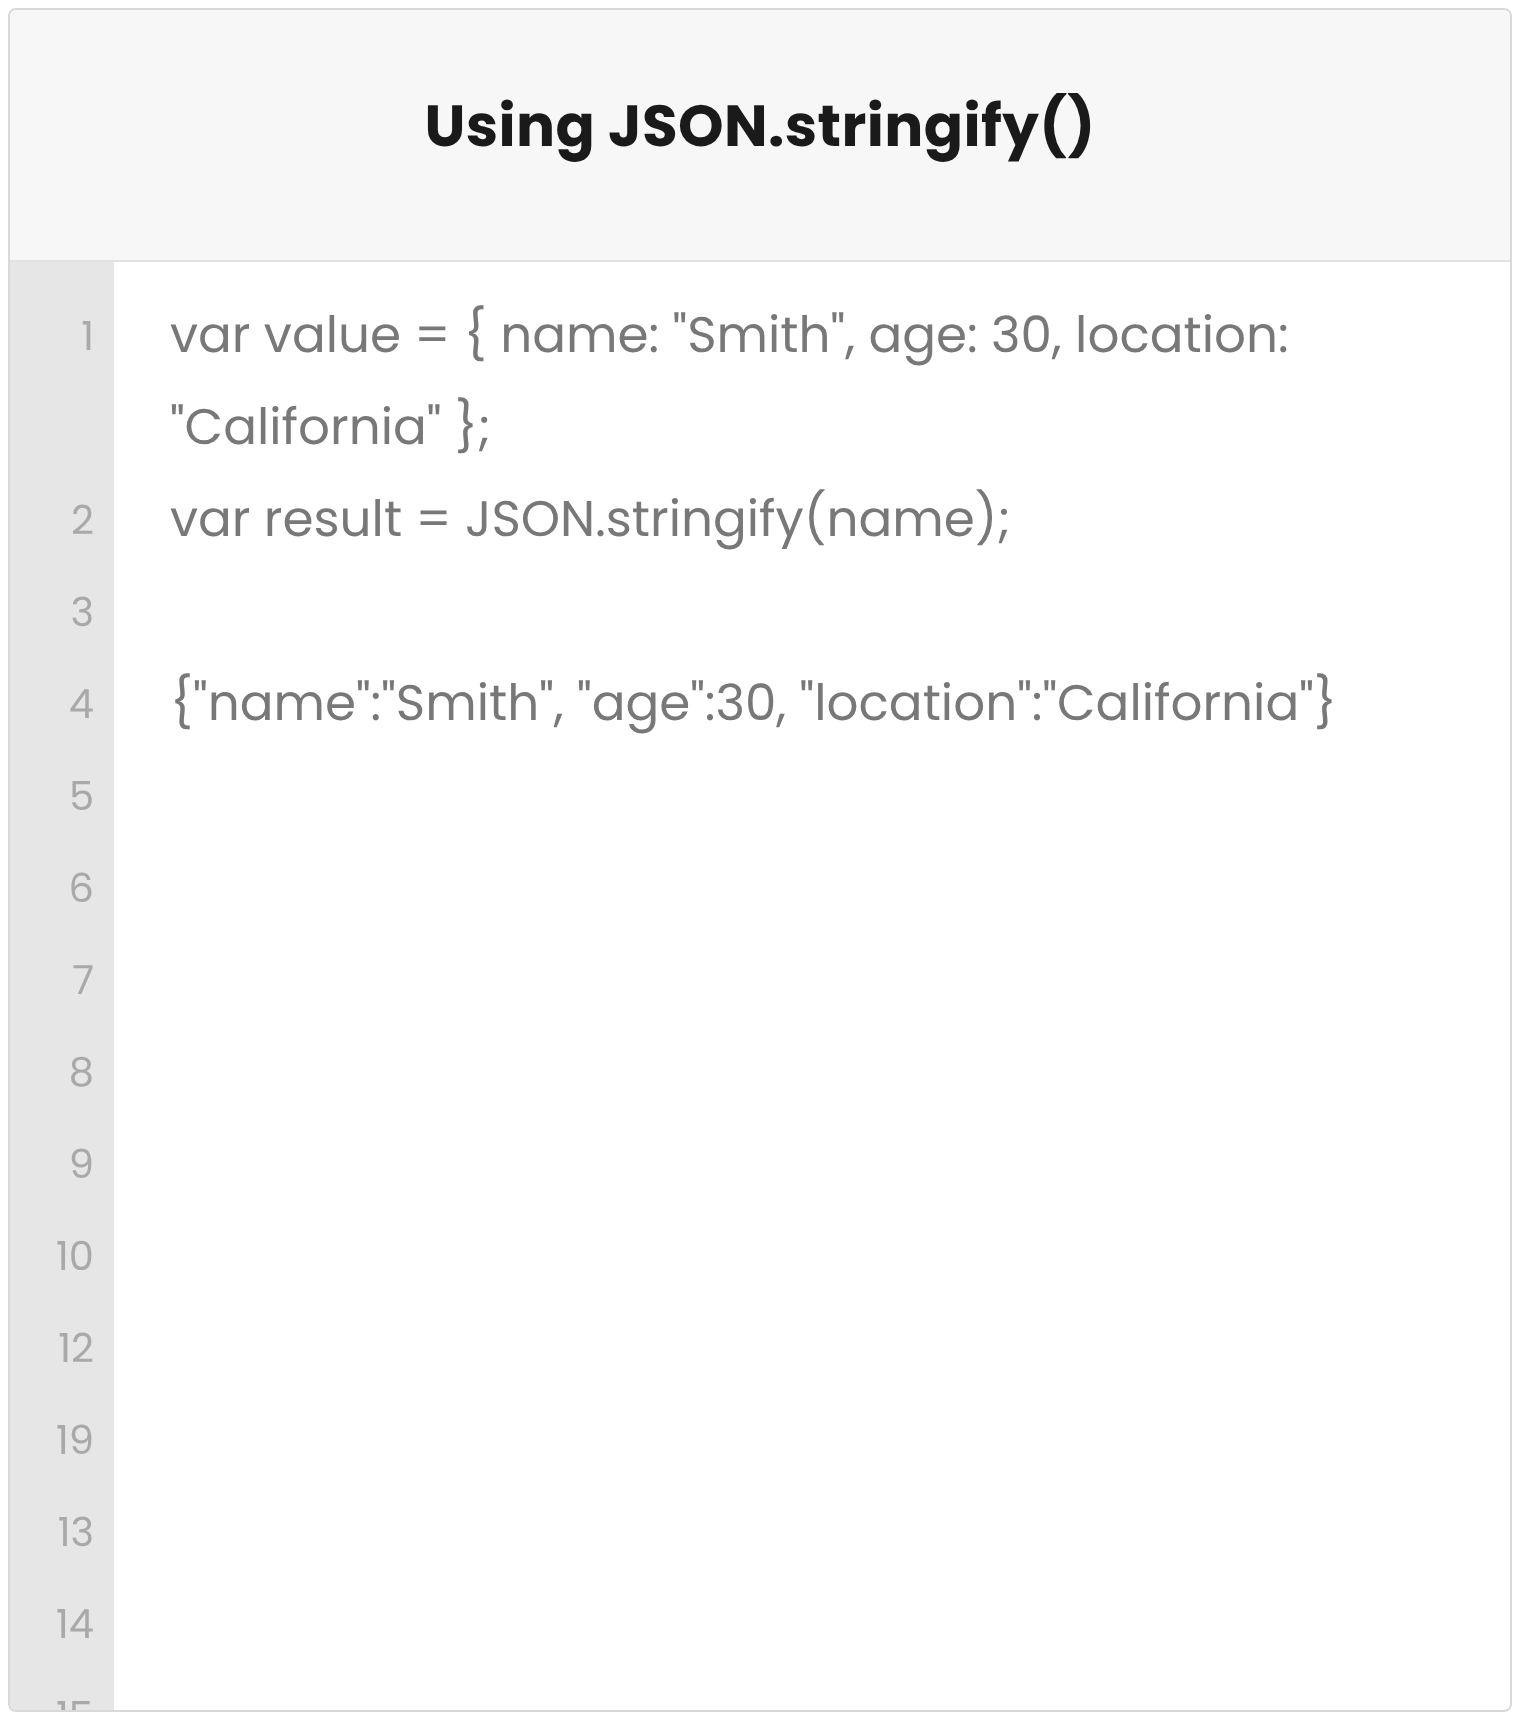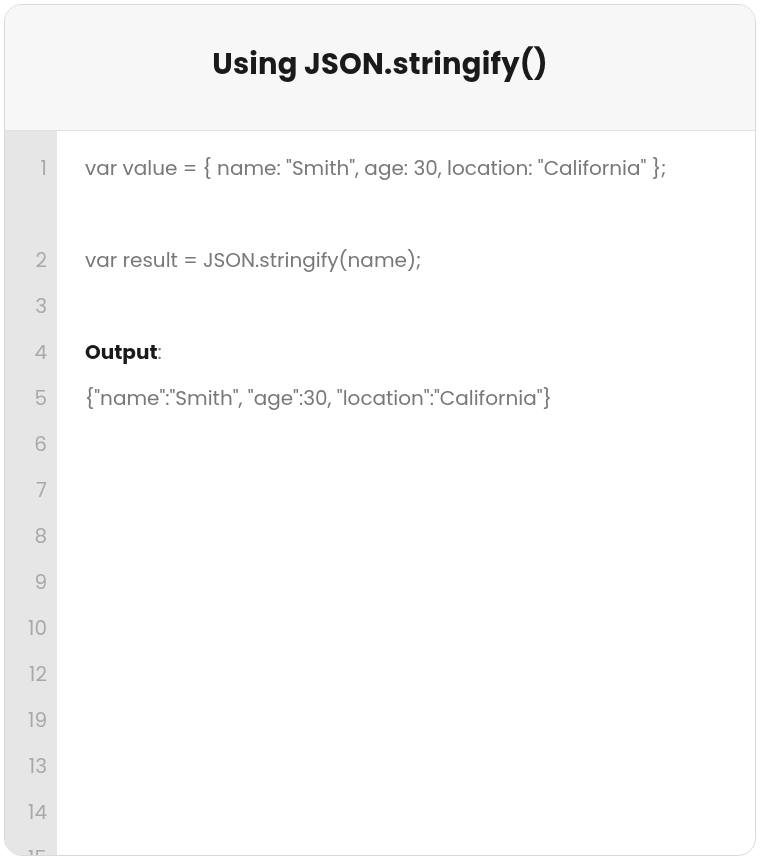--- a/index.html
+++ b/index.html
@@ -12,21 +12,21 @@
       background: #ffffff;
       width: 760px;
       height: 860px;
       overflow: hidden;
     }
     .card {
       width: 752px;
       height: 852px;
       margin: 4px;
       border: 1px solid #d9d9d9;
-      border-radius: 18px;
+      border-radius: 4px;
       overflow: hidden;
       display: flex;
       flex-direction: column;
       background: #ffffff;
     }
     .header {
       background: #f7f7f7;
       border-bottom: 1px solid #e2e2e2;
       text-align: center;
       padding: 38px 0 44px 0;
@@ -52,21 +52,21 @@
     .gutter .ln {
       font-size: 20px;
       color: #a9a9a9;
       line-height: 46px;
       padding-right: 10px;
       font-weight: 400;
     }
     .content {
       flex: 1;
       padding: 14px 28px 0 28px;
-      font-size: 20px;
+      font-size: 25px;
       color: #787878;
       line-height: 46px;
       font-weight: 400;
     }
     .content .row {
       min-height: 46px;
     }
     .content .wrap2 {
       min-height: 92px;
     }
@@ -97,17 +97,16 @@
         <div class="ln">12</div>
         <div class="ln">19</div>
         <div class="ln">13</div>
         <div class="ln">14</div>
         <div class="ln">15</div>
       </div>
     <div class="content">
       <div class="row wrap2">var value = { name: "Smith", age: 30, location: "California" };</div>
       <div class="row">var result = JSON.stringify(name);</div>
       <div class="row"></div>
-      <div class="row"><span class="bold">Output</span><span>:</span></div>
       <div class="row">{"name":"Smith", "age":30, "location":"California"}</div>
     </div>
   </div>
 </div>
 
 </body></html>

